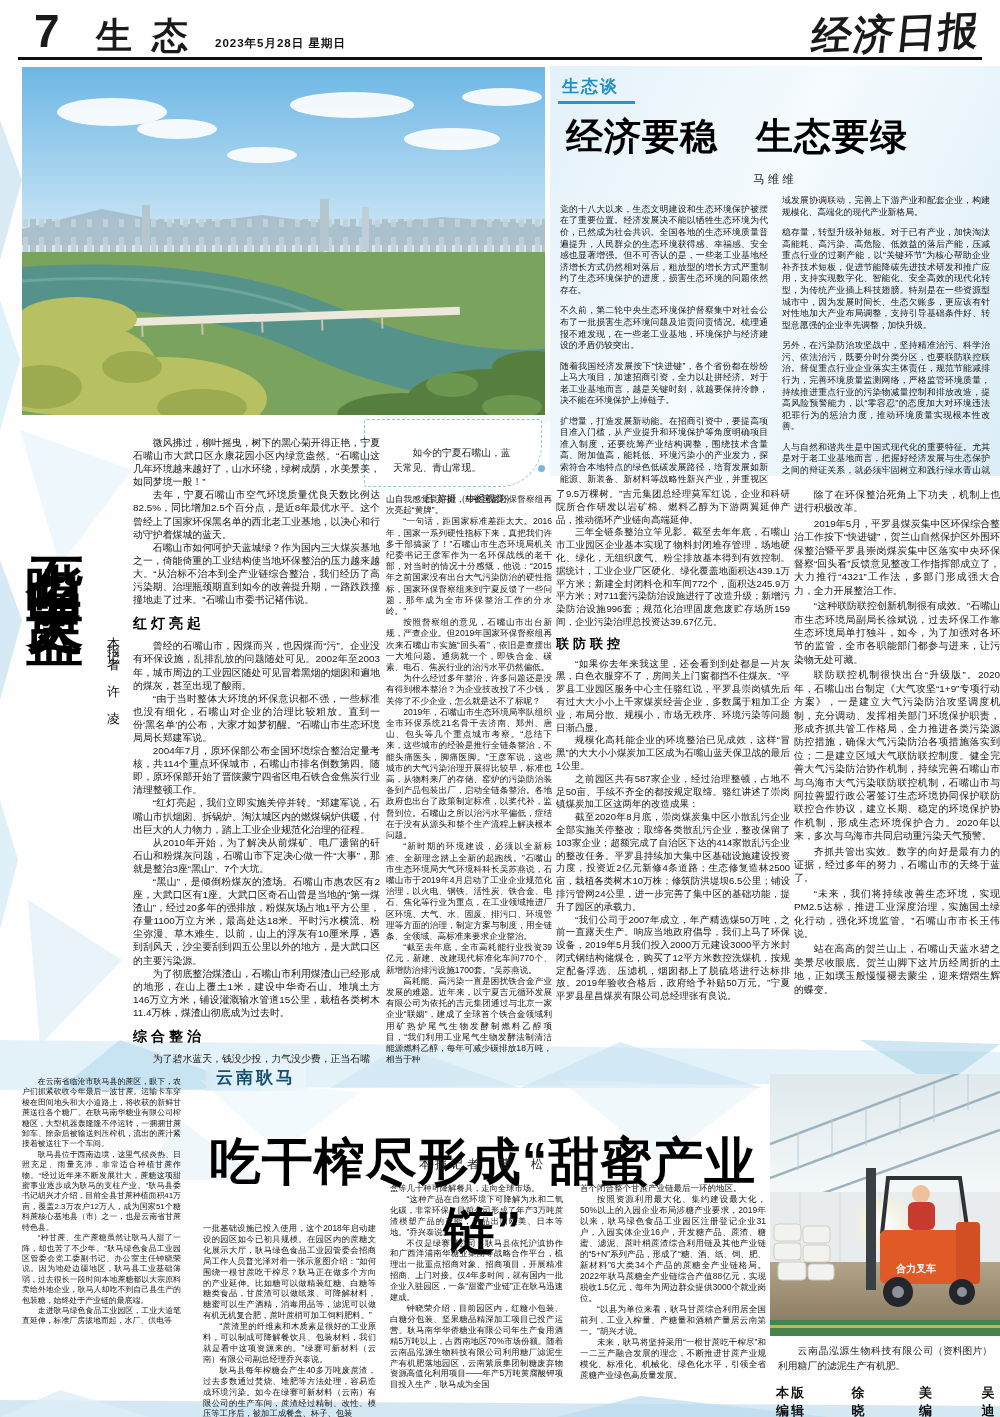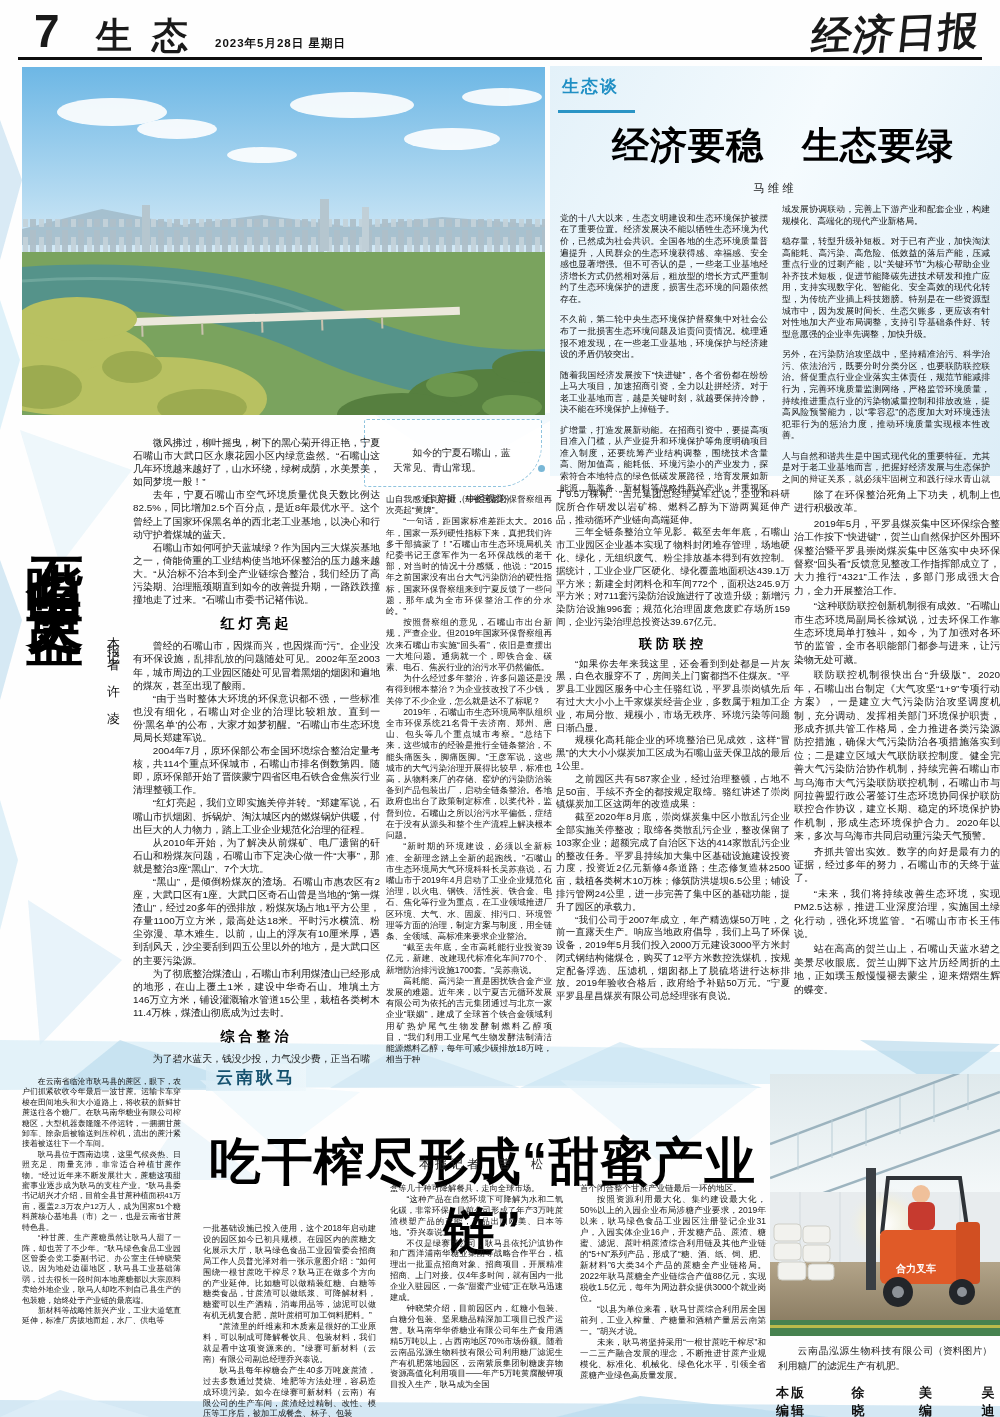--- a/index.html
+++ b/index.html
@@ -16,22 +16,22 @@
   .head-rule{position:absolute;left:18px;right:18px;top:57px;height:3px;background:#0d0d0d;z-index:2;}
 
   
   .photo1{position:absolute;left:22px;top:67px;width:523px;height:348px;z-index:2;overflow:hidden;}
   .photo1 svg{display:block;width:100%;height:100%;}
 
   
   .eco{position:absolute;left:550px;top:66px;width:450px;height:410px;z-index:2;
        background:linear-gradient(115deg,#e3f1f9 0%,#f5fbfe 45%,#dcedf7 100%);}
   .eco-kicker{display:inline-block;margin:8px 0 0 8px;font-size:17px;font-weight:bold;color:#1f8fc4;
-       border-bottom:3px solid #2a94c5;padding:1px 16px 12px 4px;letter-spacing:2px;}
-  .eco-title{margin:8px 0 0 16px;text-align:center;font-size:37px;font-weight:900;letter-spacing:1px;color:#000;}
+       border-bottom:3px solid #2a94c5;padding:1px 16px 3px 4px;letter-spacing:2px;}
+  .eco-title{margin:8px 0 0 16px;text-align:left;font-size:37px;font-weight:900;letter-spacing:1px;color:#000;}
   .eco-author{margin:10px 0 8px 0;text-align:center;font-size:11.5px;color:#222;letter-spacing:3px;}
   .eco-cols{margin:2px 10px 0 10px;height:292px;overflow:hidden;column-count:2;column-gap:14px;
        font-size:8.8px;line-height:11.6px;text-align:justify;color:#151515;}
 
   
   .caption-box{position:absolute;left:364px;top:419px;width:178px;height:68px;z-index:2;box-sizing:border-box;
        border:1.5px dashed #8ec3de;border-radius:3px 3px 42px 3px;padding:9px 12px 4px 12px;
        font-family:"Liberation Serif",serif;font-size:9.8px;line-height:1.55;color:#222;background:#ffffffcc;}
   .caption-box .credit{text-align:right;margin-top:2px;}
   .caption-dot{position:absolute;right:-4px;bottom:14px;width:7px;height:7px;border-radius:50%;background:#79b7d6;}
@@ -40,21 +40,21 @@
   .vtitle{position:absolute;left:24px;top:512px;z-index:2;writing-mode:vertical-rl;
        font-size:57px;font-weight:900;line-height:1.1;color:#000;letter-spacing:5px;}
   .vtitle .gap{display:inline-block;height:26px;}
   .vbyline{position:absolute;left:104px;top:626px;z-index:2;writing-mode:vertical-rl;
        font-size:13px;letter-spacing:7px;color:#111;}
 
   
   .col{position:absolute;z-index:2;overflow:hidden;text-align:justify;color:#151515;}
   .col p{margin:0;text-indent:2em;}
   .col p.noindent{text-indent:0;}
-  .subhead{margin:9px 0 7px 0;text-align:center;font-weight:bold;letter-spacing:4px;color:#000;text-indent:0;}
+  .subhead{margin:9px 0 7px 0;text-align:left;font-weight:bold;letter-spacing:4px;color:#000;text-indent:0;}
 
   .main1{left:133px;top:436px;width:247px;height:628px;font-size:9.9px;line-height:13.1px;}
   .main1 .subhead{font-size:14px;margin:11px 0 9px 0;}
   .main2{left:386px;top:494px;width:166px;height:572px;font-size:8.6px;line-height:11.2px;}
   .main3{left:556px;top:488px;width:234px;height:578px;font-size:9.5px;line-height:12.8px;}
   .main3 .subhead{font-size:13px;}
   .main4{left:794px;top:488px;width:206px;height:576px;font-size:9.9px;line-height:13.4px;}
   .main4 p{margin-bottom:2px;}
 
   
@@ -246,21 +246,21 @@
       <p>站在高高的贺兰山上，石嘴山天蓝水碧之美景尽收眼底。贺兰山脚下这片历经周折的土地，正如璞玉般慢慢褪去蒙尘，迎来熠熠生辉的蝶变。</p>
     </div>
 
   <div class="sugar-kicker">云南耿马</div>
   <h2 class="sugar-title">吃干榨尽形成“甜蜜产业链”</h2>
   <div class="sugar-byline">本报记者　曹　松</div>
   <div class="col sugarA">
       <p>在云南省临沧市耿马县的蔗区，眼下，农户们抓紧砍收今年最后一波甘蔗。运输卡车穿梭在田间地头和大小道路上，将收获的新鲜甘蔗送往各个糖厂。在耿马南华糖业有限公司榨糖区，大型机器轰隆隆不停运转，一捆捆甘蔗卸车、除杂后被输送到压榨机，流出的蔗汁紧接着被送往下一个车间。</p>
       <p>耿马县位于西南边境，这里气候炎热、日照充足、雨量充沛，非常适合种植甘蔗作物。“经过近年来不断发展壮大，蔗糖这项甜蜜事业逐步成为耿马的支柱产业。”耿马县委书记胡兴才介绍，目前全县甘蔗种植面积41万亩，覆盖2.3万农户12万人，成为国家51个糖料蔗核心基地县（市）之一，也是云南省甘蔗特色县。</p>
       <p>“种甘蔗、生产蔗糖虽然让耿马人甜了一阵，却也苦了不少年。”耿马绿色食品工业园区管委会党工委副书记、办公室主任钟晓荣说。因为地处边疆地区，耿马县工业基础薄弱，过去很长一段时间本地蔗糖都以大宗原料卖给外地企业，耿马人却吃不到自己县生产的包装糖，始终处于产业链的最底端。</p>
-      <p>新材料等战略性新兴产业，工业大道笔直延伸，标准厂房拔地而起，水厂、供电等</p>
+      <p>走进耿马绿色食品工业园区，工业大道笔直延伸，标准厂房拔地而起，水厂、供电等</p>
     </div>
   <div class="col sugarB">
       <p class="noindent">一批基础设施已投入使用，这个2018年启动建设的园区如今已初具规模。在园区内的蔗糖文化展示大厅，耿马绿色食品工业园管委会招商局工作人员普光泽对着一张示意图介绍：“如何围绕一根甘蔗吃干榨尽？耿马正在做多个方向的产业延伸。比如糖可以做精装红糖、白糖等糖类食品，甘蔗渣可以做纸浆、可降解材料，糖蜜可以生产酒精，消毒用品等，滤泥可以做有机无机复合肥，蔗叶蔗梢可加工饲料肥料。”</p>
       <p>“蔗渣里的纤维素和木质素是很好的工业原料，可以制成可降解餐饮具、包装材料，我们就是看中这项资源来的。”绿赛可新材料（云南）有限公司副总经理乔兴泰说。</p>
       <p>耿马县每年榨糖会产生40多万吨废蔗渣，过去多数通过焚烧、堆肥等方法处理，容易造成环境污染。如今在绿赛可新材料（云南）有限公司的生产车间，蔗渣经过精制、改性、模压等工序后，被加工成餐盒、杯子、包装</p>
     </div>
   <div class="col sugarC">
       <p class="noindent">盒等几十种可降解餐具，走向全球市场。</p>
       <p>“这种产品在自然环境下可降解为水和二氧化碳，非常环保，目前公司形成了年产3万吨蔗渣模塑产品的产能，产品出口欧美、日本等地。”乔兴泰说。</p>
       <p>不仅是绿赛可公司，耿马县依托沪滇协作和广西洋浦南华糖业集团等战略合作平台，梳理出一批重点招商对象、招商项目，开展精准招商、上门对接。仅4年多时间，就有国内一批企业入驻园区，一条“甜蜜产业链”正在耿马迅速建成。</p>

